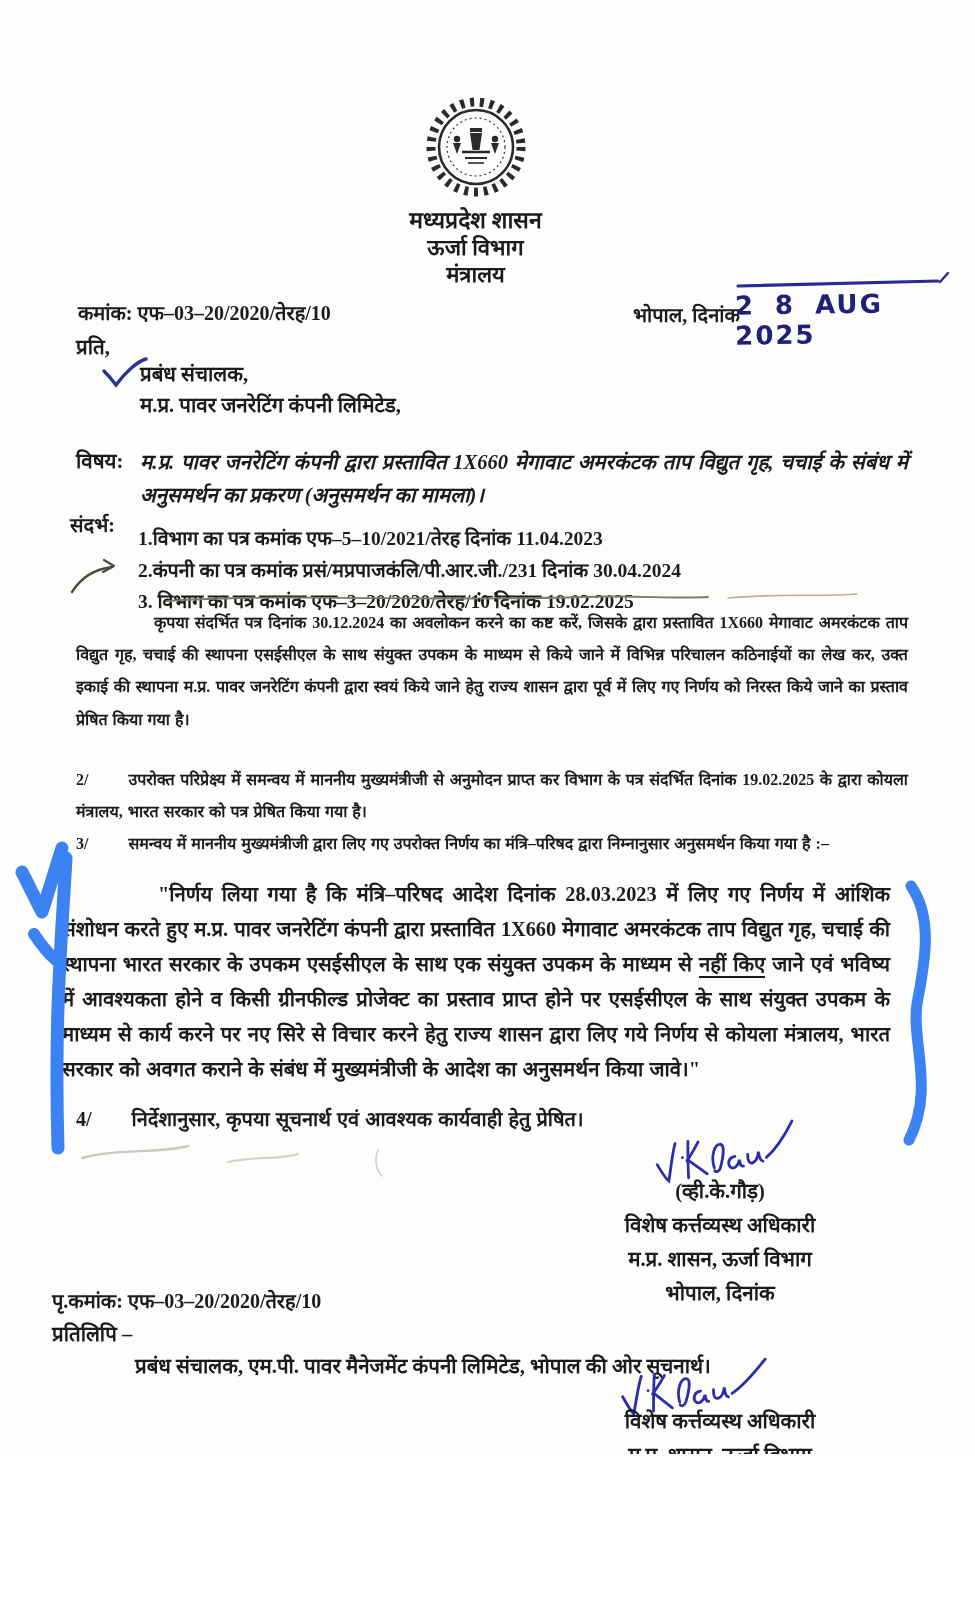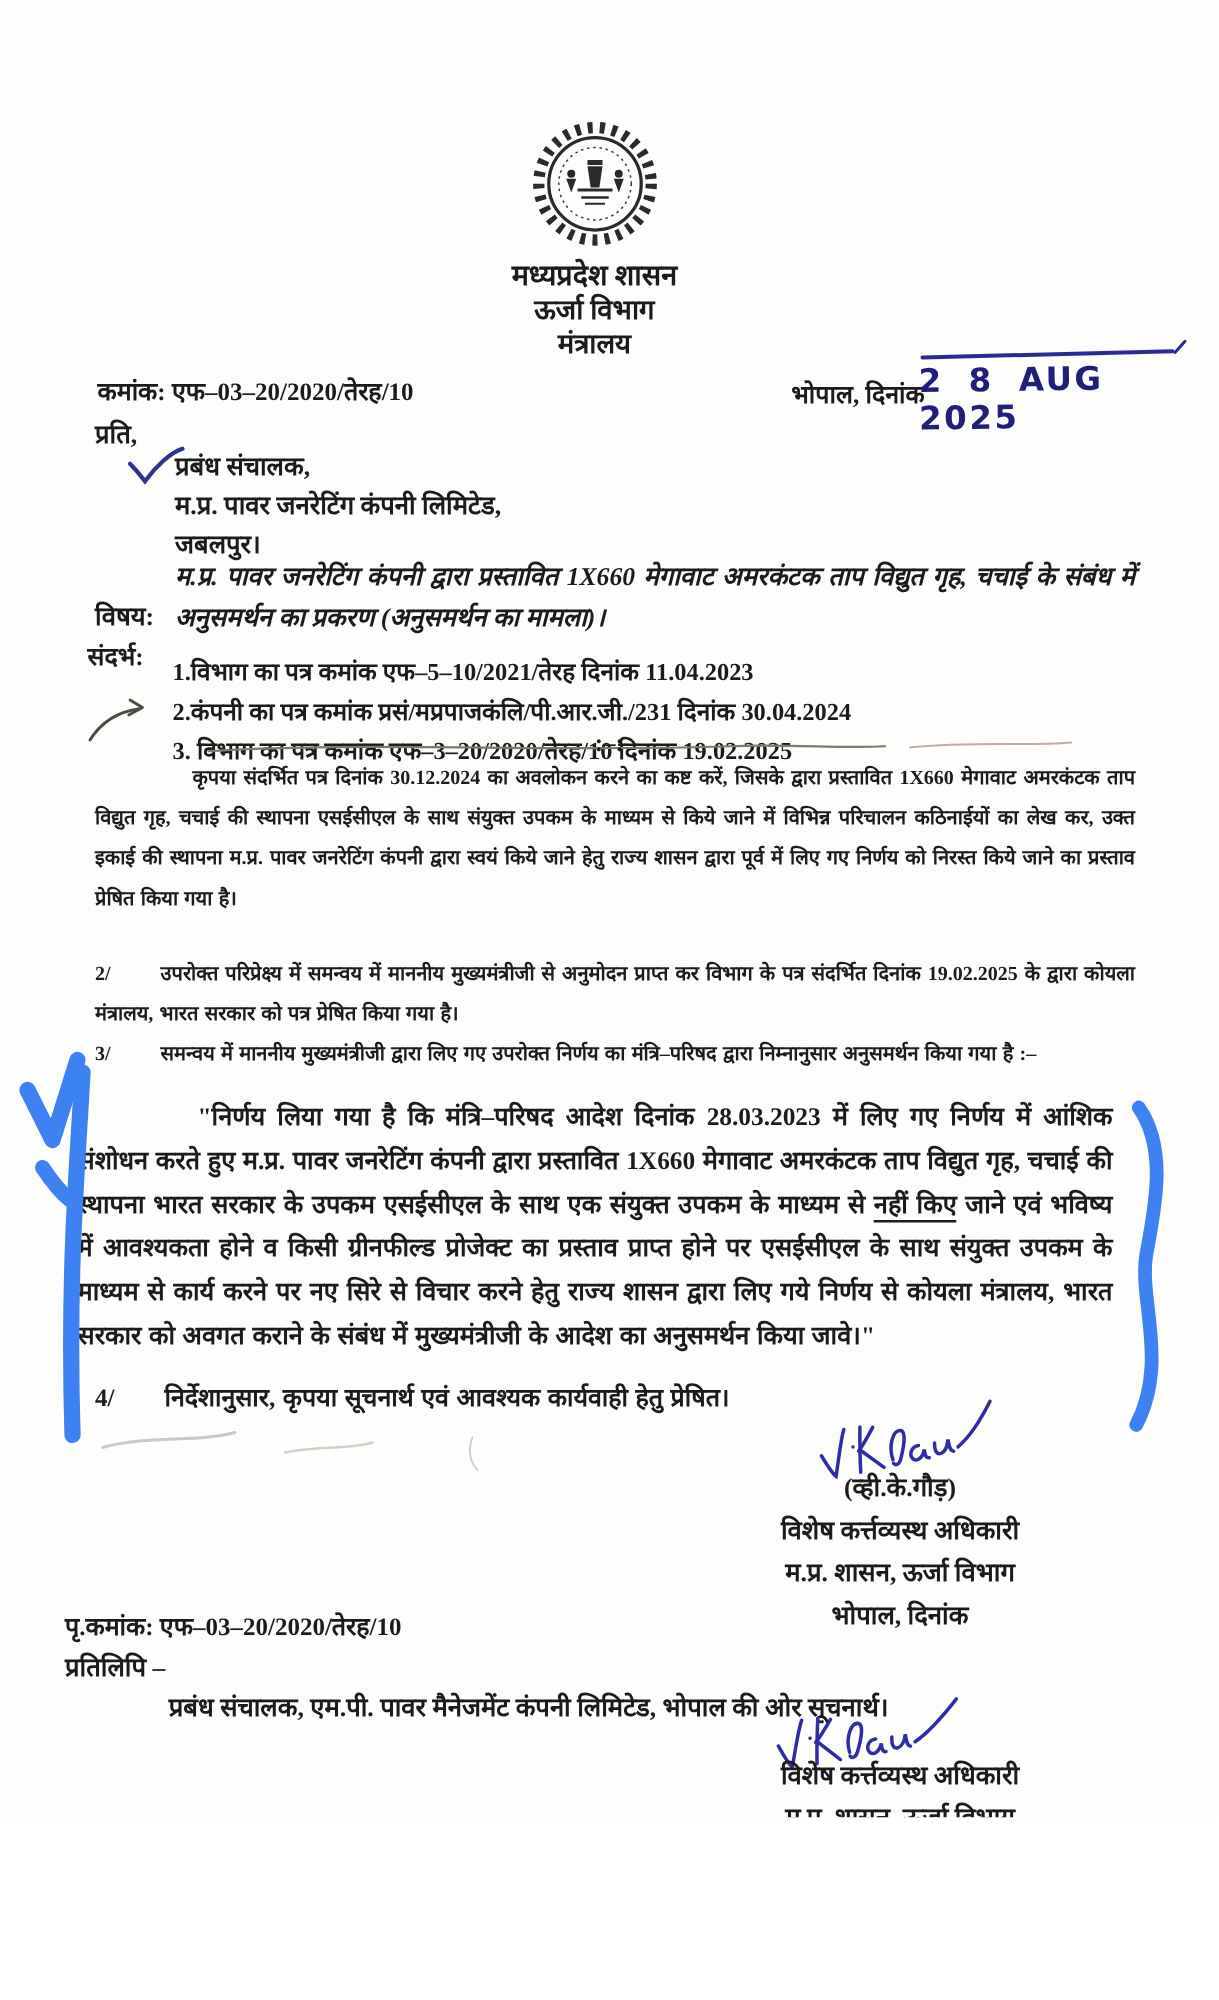--- a/index.html
+++ b/index.html
@@ -13,21 +13,21 @@
   .hdr .h1{font-size:23px;}
   .hdr .h2,.hdr .h3{font-size:22px;}
   .refnum{left:78px;top:299px;font-size:20px;}
   .placedate{left:633px;top:301px;font-size:20px;}
   .stamp{
     left:735px;top:289px;font-family:"DejaVu Sans",sans-serif;font-weight:700;
     font-size:26px;color:#20207a;letter-spacing:2px;word-spacing:9px;transform:rotate(-0.8deg);
   }
   .to-label{left:76px;top:332px;font-size:20.5px;}
   .addr{left:140px;top:359px;font-size:20.5px;line-height:31px;}
-  .subj-label{left:76px;top:446px;font-size:20.5px;margin-top:32px;}
+  .subj-label{left:76px;top:446px;font-size:20.5px;}
   .subj-text{left:140px;top:446px;width:768px;font-size:20.5px;line-height:33px;text-align:justify;font-style:italic;}
   .ref-label{left:70px;top:511px;font-size:20px;}
   .ref-items{left:138px;top:523px;font-size:19.5px;line-height:31.5px;white-space:nowrap;}
   .separator{left:0;right:0;top:584px;text-align:center;font-size:20px;}
   .para{text-align:justify;font-size:16px;line-height:32.2px;word-spacing:1px;}
   .para1{left:76px;top:607px;width:832px;text-indent:78px;}
   .para2{left:76px;top:764px;width:832px;}
   .para3{left:76px;top:828px;width:832px;}
   .pgap{display:inline-block;width:40px;}
   .quote{
@@ -79,21 +79,20 @@
     <path d="M205,12 L213,3" stroke="#2a2a92" stroke-width="2.4" fill="none" stroke-linecap="round"></path>
   </svg>
 
   <div class="abs to-label">प्रति,</div>
   <svg class="abs" style="left:101px;top:356px;" width="48" height="34">
     <path d="M3,15 C8,20 12,25 15,29 C23,18 35,6 45,3" stroke="#2d3490" stroke-width="3.4" fill="none" stroke-linecap="round"></path>
   </svg>
   <div class="abs addr">
     <div>प्रबंध संचालक,</div>
     <div>म.प्र. पावर जनरेटिंग कंपनी लिमिटेड,</div>
-    <div>जबलपुर।</div>
   </div>
 
   <div class="abs subj-label">विषय:</div>
   <div class="abs subj-text">म.प्र. पावर जनरेटिंग कंपनी द्वारा प्रस्तावित 1X660 मेगावाट अमरकंटक ताप विद्युत गृह, चचाई के संबंध में अनुसमर्थन का प्रकरण (अनुसमर्थन का मामला)।</div>
 
   <div class="abs ref-label">संदर्भ:</div>
   <div class="abs ref-items">
     <div>1.विभाग का पत्र कमांक एफ–5–10/2021/तेरह दिनांक 11.04.2023</div>
     <div>2.कंपनी का पत्र कमांक प्रसं/मप्रपाजकंलि/पी.आर.जी./231 दिनांक 30.04.2024</div>
     <div>3. विभाग का पत्र कमांक एफ–3–20/2020/तेरह/10  दिनांक 19.02.2025</div>

